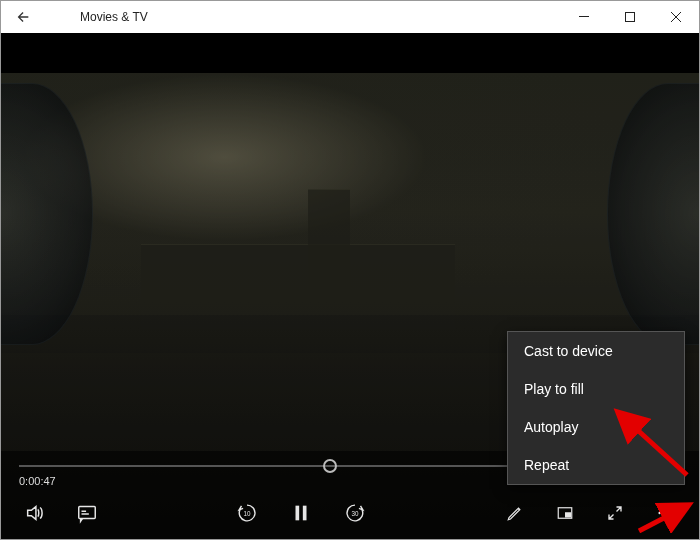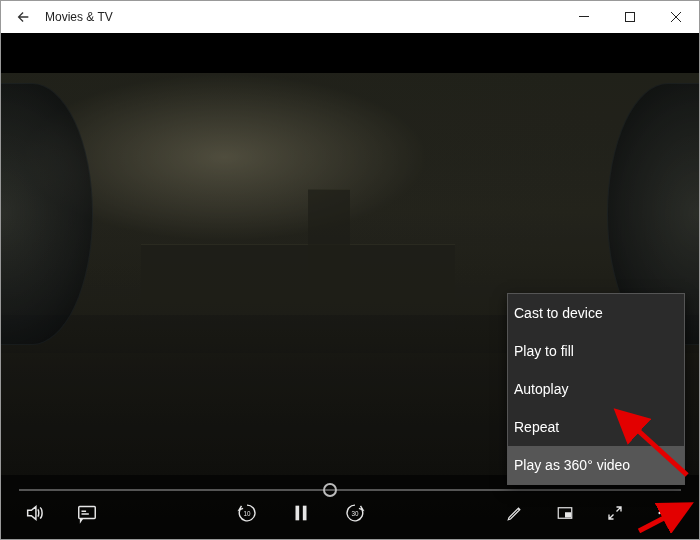--- a/index.html
+++ b/index.html
@@ -21,20 +21,21 @@
     border: 1px solid #999;
   }
   .titlebar {
     height: 32px;
     background: #fff;
     display: flex;
     align-items: center;
     font-size: 12px;
     color: #222;
     position: relative;
+    gap: 35px;
   }
   .back-btn {
     width: 44px;
     height: 32px;
     display: flex;
     align-items: center;
     justify-content: center;
   }
   .back-btn svg { width: 16px; height: 16px; }
   .title { padding-left: 0px; }
@@ -162,21 +163,21 @@
     position: absolute;
     right: 14px;
     bottom: 54px;
     width: 176px;
     background: #2b2b2b;
     border: 1px solid #555;
     box-shadow: 0 4px 12px rgba(0,0,0,0.6);
     z-index: 10;
   }
   .menu-item {
-    padding: 11px 6px;
+    padding: 11px 16px;
     font-size: 14px;
     color: #fff;
   }
   .menu-item.hover {
     background: #565656;
   }
   .arrow {
     position: absolute;
     z-index: 20;
     pointer-events: none;
@@ -223,21 +224,20 @@
       <div class="lens left"></div>
       <div class="lens right"></div>
       <div class="shade"></div>
     </div>
 
     <div class="menu">
       <div class="menu-item">Cast to device</div>
       <div class="menu-item">Play to fill</div>
       <div class="menu-item">Autoplay</div>
       <div class="menu-item">Repeat</div>
-      <div class="menu-item hover">Play as 360° video</div>
     </div>
 
     <div class="arrow" style="right:10px; bottom:62px;">
       <svg width="80" height="70" viewBox="0 0 80 70">
           <defs>
             <marker id="ah1" markerWidth="7" markerHeight="7" refX="5" refY="3.5" orient="auto">
               <polygon points="0 0, 7 3.5, 0 7" fill="#e30000"></polygon>
             </marker>
           </defs>
           <path d="M78 68 L12 8" stroke="#e30000" stroke-width="5" fill="none" marker-end="url(#ah1)"></path>
@@ -253,20 +253,21 @@
           <path d="M2 32 L48 8" stroke="#e30000" stroke-width="5" fill="none" marker-end="url(#ah2)"></path>
         </svg>
     </div>
 
     <div class="controls-layer">
       <div class="progress-row">
         <div class="progress-track">
           <div class="progress-thumb"></div>
         </div>
       </div>
+      <div class="time-row">0:00:47</div>
       <div class="buttons-row">
 
         <div class="icon-btn">
           <svg viewBox="0 0 24 24">
               <path d="M4 9v6h4l5 4V5L8 9H4z" fill="none" stroke="#e6e6e6" stroke-width="1.6"></path>
               <path d="M15 8c1.5 1 1.5 7 0 8M17.5 6c3 2 3 10 0 12" fill="none" stroke="#e6e6e6" stroke-width="1.6"></path>
             </svg>
         </div>
         <div class="icon-btn">
           <svg viewBox="0 0 24 24">

